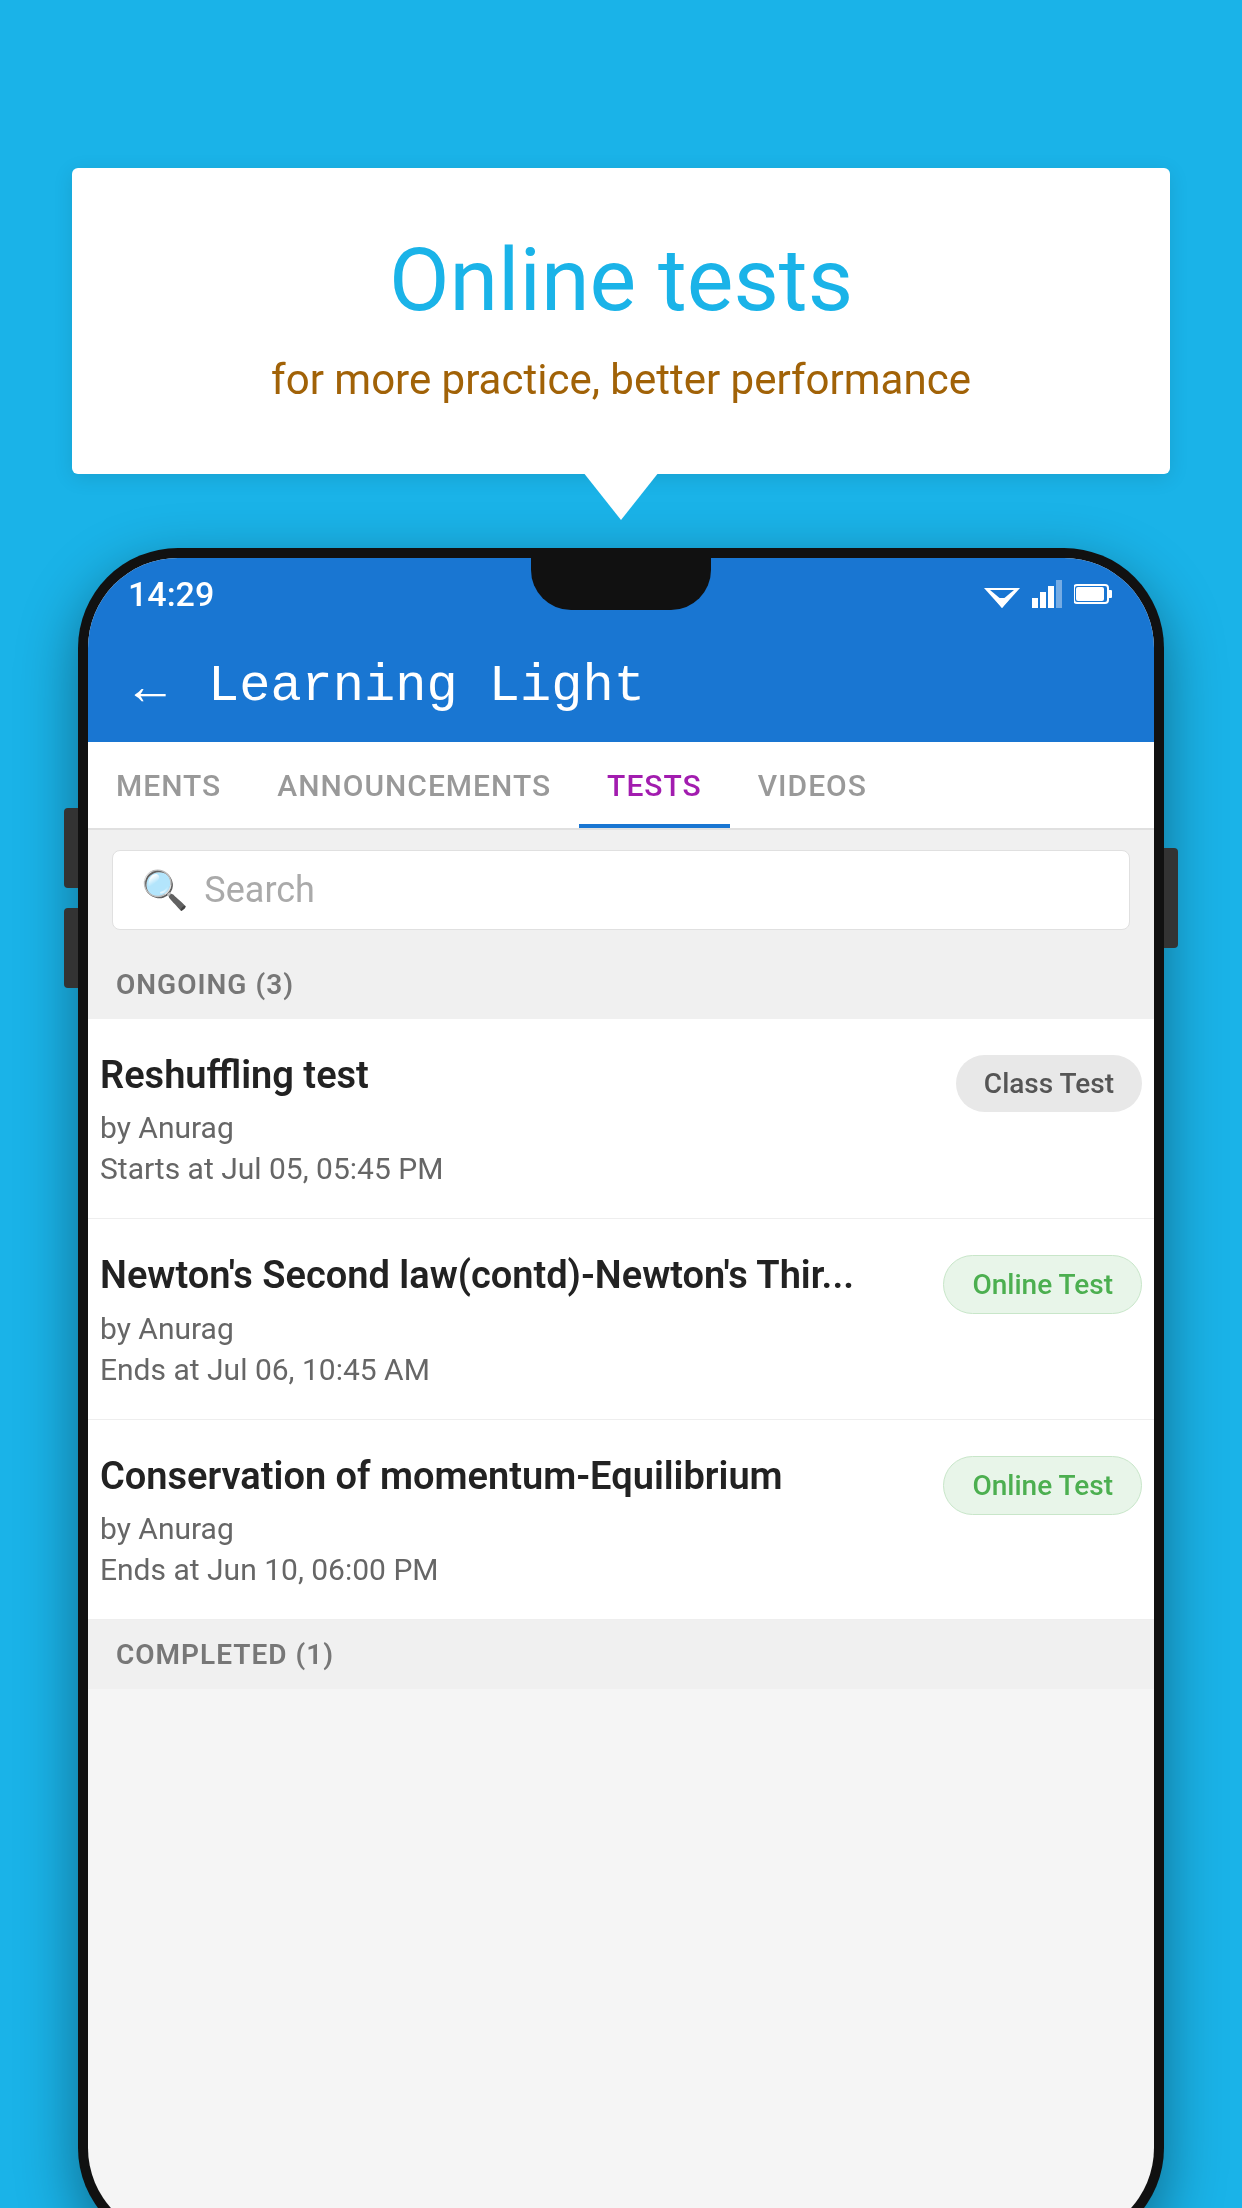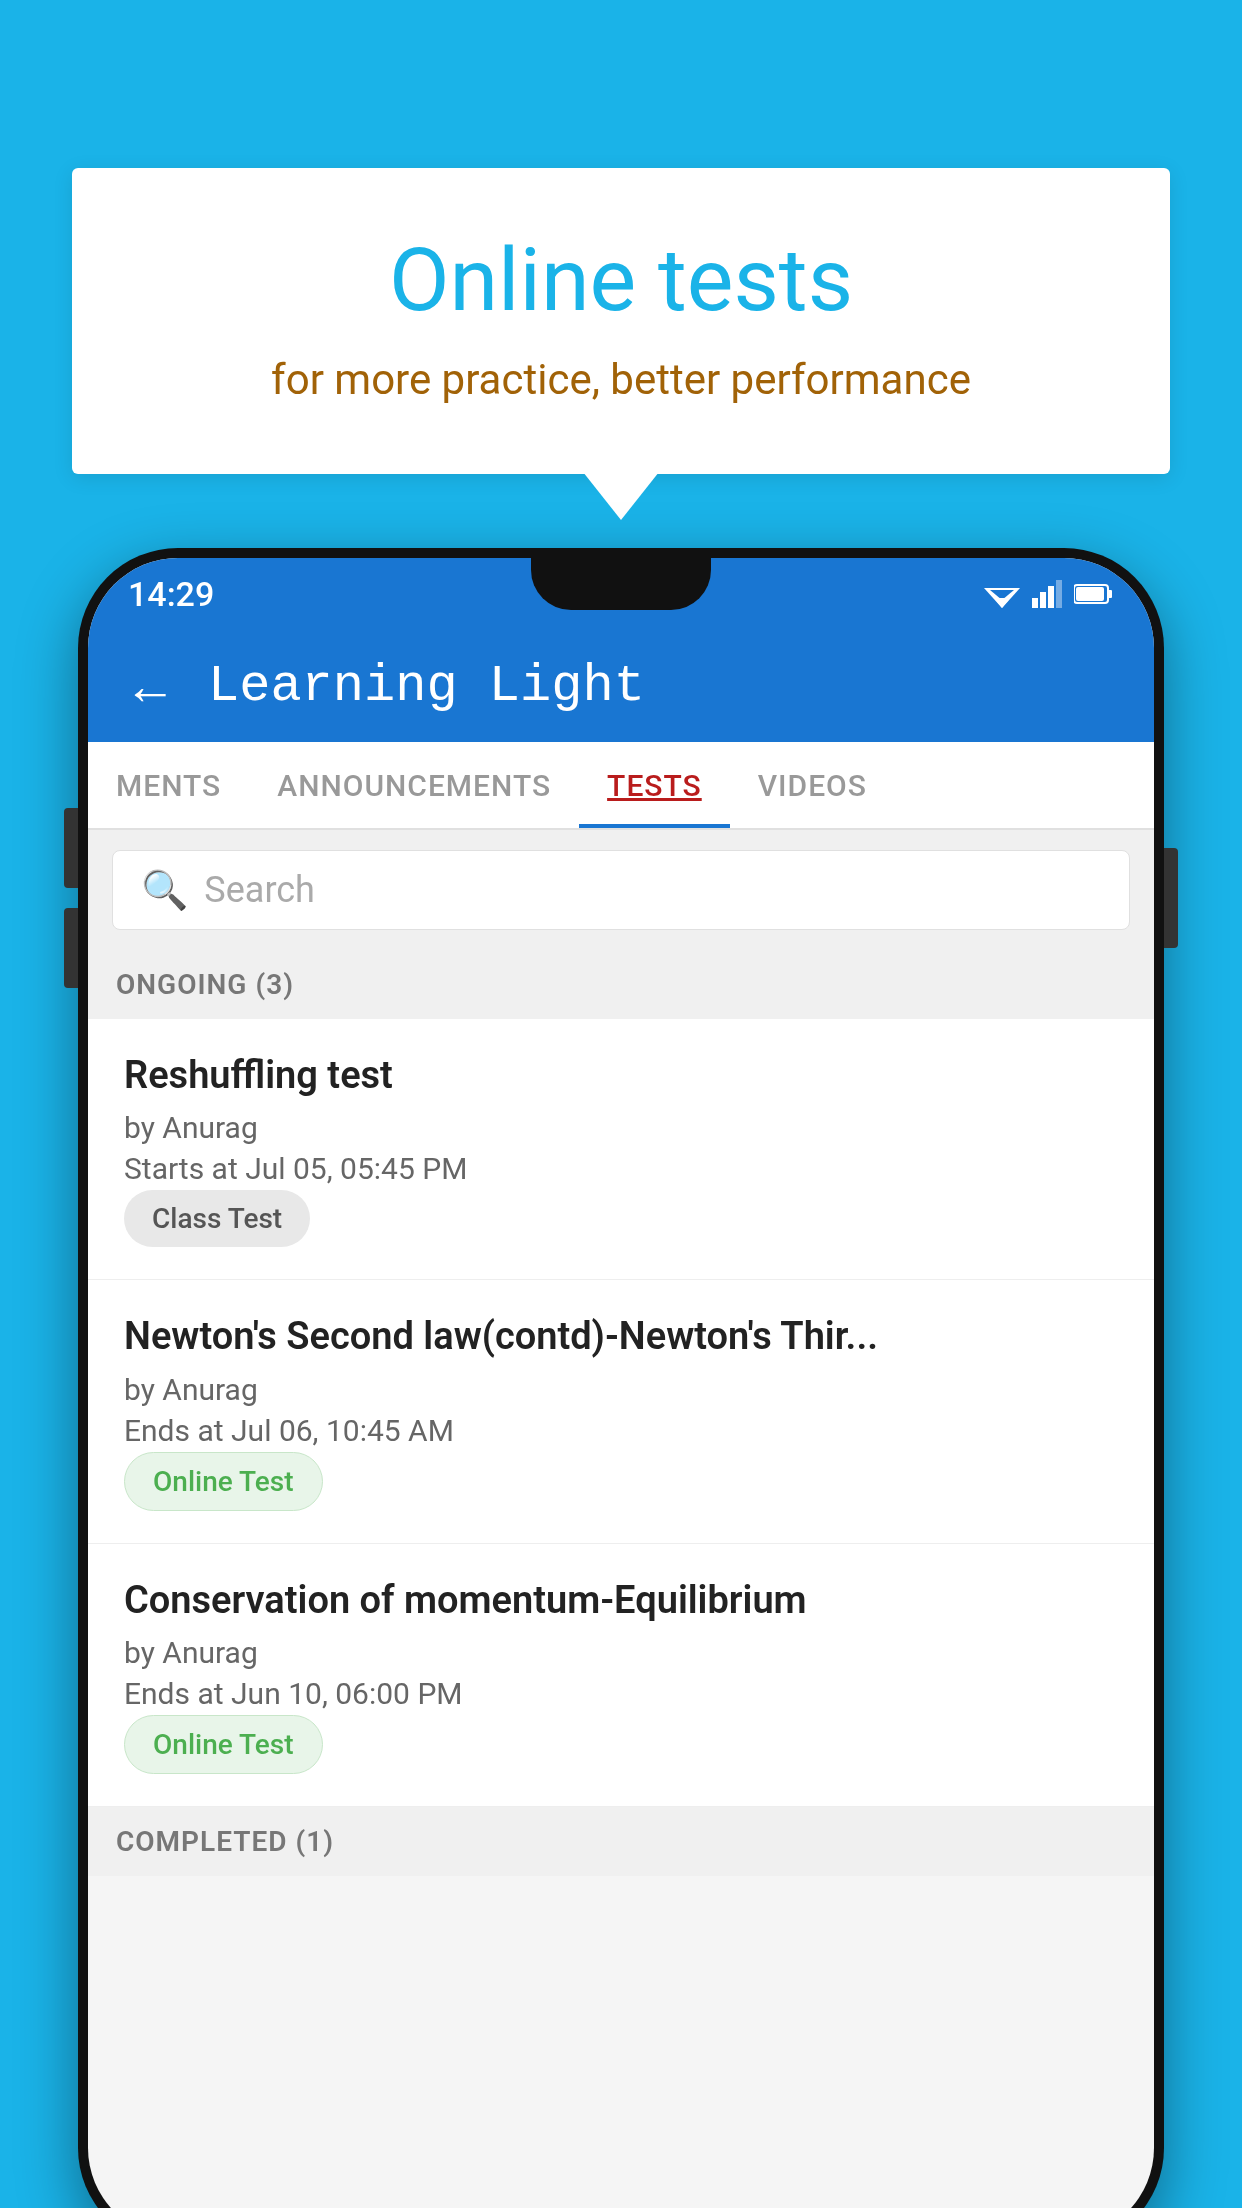--- a/index.html
+++ b/index.html
@@ -149,22 +149,21 @@
       align-items: center;
       font-size: 30px;
       font-weight: 500;
       color: #999;
       letter-spacing: 1px;
       position: relative;
       cursor: pointer;
     }
 
     .tab.active {
-      color: #b91c1c;
-      text-decoration: underline;
+      color: #a21caf;
     }
 
     .tab.active::after {
       content: '';
       position: absolute;
       bottom: 0;
       left: 0;
       right: 0;
       height: 4px;
       background: #1976d2;
@@ -206,26 +205,25 @@
       color: #777;
       letter-spacing: 1px;
     }
 
     
     .test-list {
       background: white;
     }
 
     .test-item {
-      padding: 32px 36px;
+      padding: 32px 12px;
       border-bottom: 1px solid #eee;
       display: flex;
       align-items: flex-start;
       justify-content: space-between;
-      flex-direction: column;
     }
 
     .test-info {
       flex: 1;
       margin-right: 20px;
     }
 
     .test-name {
       font-size: 38px;
       font-weight: 600;

